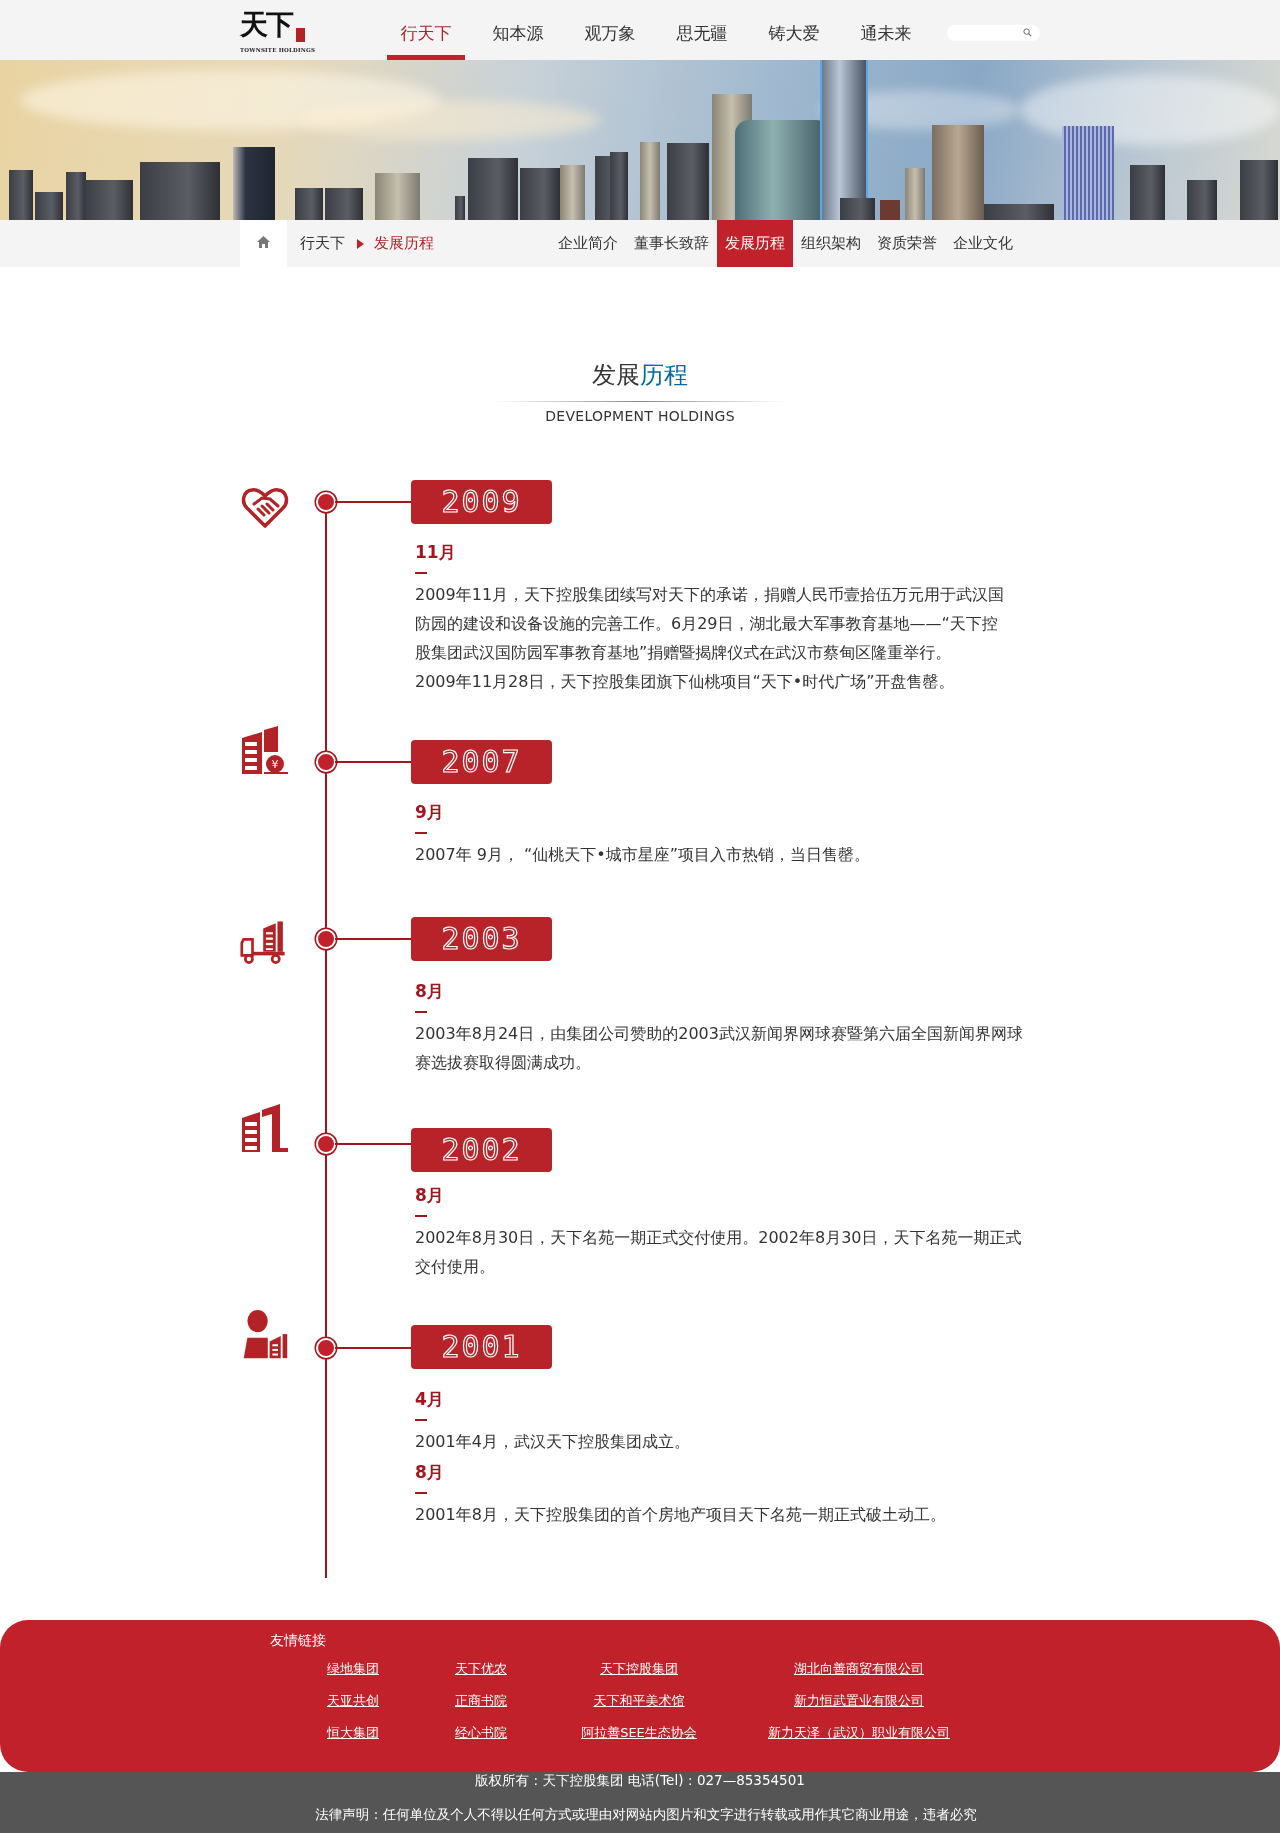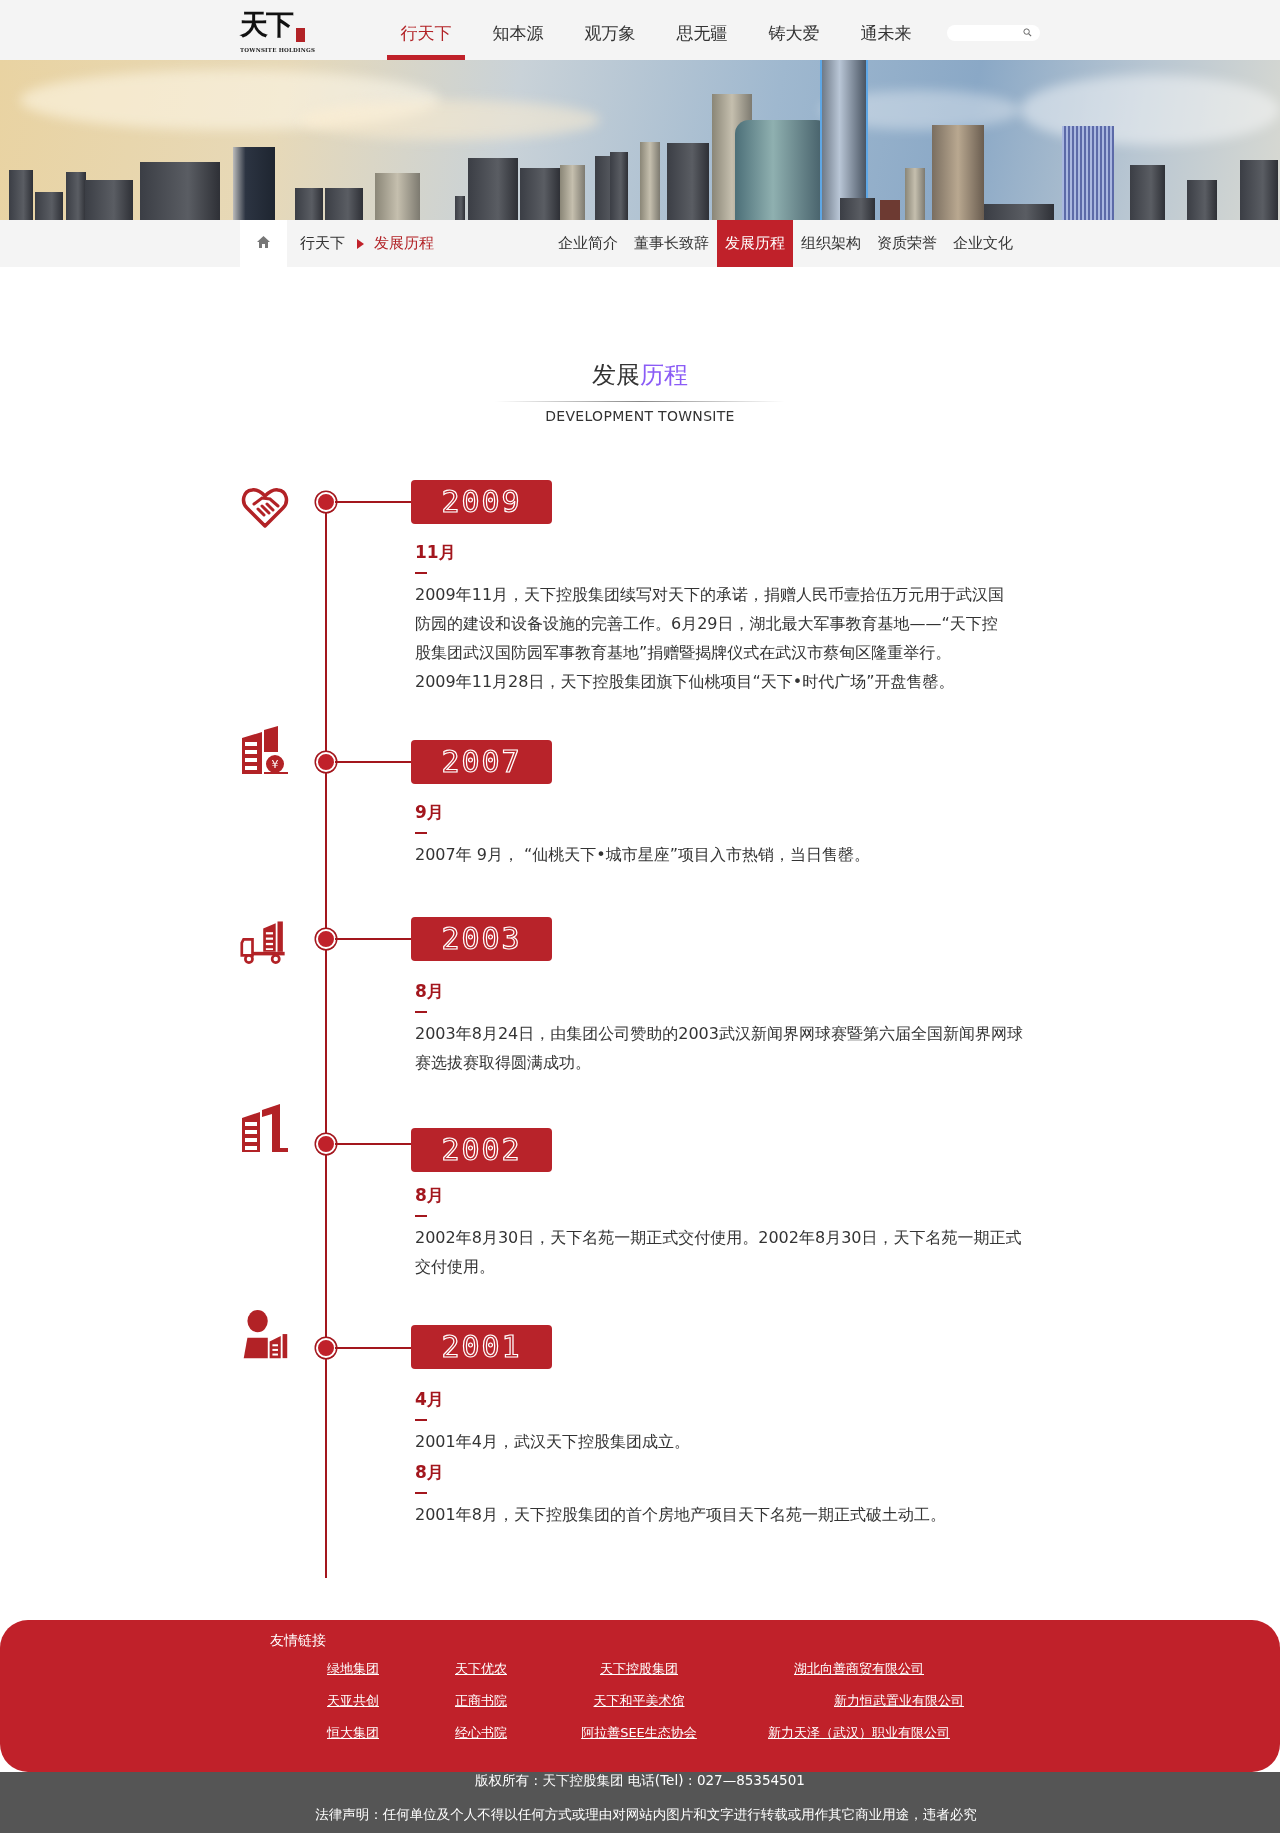--- a/index.html
+++ b/index.html
@@ -38,21 +38,21 @@
   .crumb .c1 { color: #333; }
   .crumb .arrow { width: 0; height: 0; border-top: 5px solid transparent; border-bottom: 5px solid transparent; border-left: 7px solid #c0212a; margin: 0 10px 0 12px; }
   .crumb .c2 { color: #b22226; }
   .subtabs { position: absolute; left: 550px; top: 0; height: 47px; display: flex; }
   .subtabs .tab { height: 47px; line-height: 47px; font-size: 15px; color: #333; padding: 0 8px; }
   .subtabs .tab.active { background: #c0212a; color: #fff; }
 
   
   .section-title { position: absolute; left: 0; top: 355px; width: 1280px; text-align: center; }
   .section-title .t { font-size: 24px; color: #333; line-height: 40px; }
-  .section-title .t span.red { color: #8b5cf6; }
+  .section-title .t span.red { color: #0369a1; }
   .section-title .rule { width: 290px; height: 1px; margin: 6px auto 0; background: linear-gradient(90deg, rgba(0,0,0,0), #888 50%, rgba(0,0,0,0)); }
   .section-title .en { font-size: 14px; color: #333; margin-top: 6px; letter-spacing: 0.3px; }
 
   
   .vline { position: absolute; left: 325px; top: 503px; width: 2px; height: 1075px; background: #a3161d; }
   .event { position: absolute; left: 0; width: 1280px; }
   .event .ico { position: absolute; left: 240px; width: 50px; height: 50px; }
   .event .dot { position: absolute; left: 316px; width: 20px; height: 20px; border-radius: 50%; background: #c0212a; border: 2px solid #fff; box-shadow: 0 0 0 1.5px #a3161d; }
   .event .hline { position: absolute; left: 335px; width: 76px; height: 2px; background: #a3161d; }
   .event .year { position: absolute; left: 411px; width: 141px; height: 44px; background: #b8232a; border-radius: 4px; color: #fff; text-align: center; line-height: 44px; font-size: 30px; font-family: "DejaVu Sans Mono", monospace; letter-spacing: 2px;
@@ -151,21 +151,21 @@
     <a class="tab active">发展历程</a>
     <a class="tab">组织架构</a>
     <a class="tab">资质荣誉</a>
     <a class="tab">企业文化</a>
   </div>
 </div>
 
 <div class="section-title">
   <div class="t"><span>发展</span><span class="red">历程</span></div>
   <div class="rule"></div>
-  <div class="en">DEVELOPMENT TOWNSITE</div>
+  <div class="en">DEVELOPMENT HOLDINGS</div>
 </div>
 
 <div class="vline"></div>
 
 <div class="event" style="top:478px;">
   <svg class="ico" style="top:4px;" viewBox="0 0 50 50">
     <path d="M25 44 L7 26 C1 20 3 9 12 8 C17 7 21 10 25 14 C29 10 33 7 38 8 C47 9 49 20 43 26 Z" fill="none" stroke="#b22226" stroke-width="3.5" stroke-linejoin="round"></path>
     <path d="M14 22 L22 16 L30 17 L38 24 M18 27 L24 33 M22 24 L29 31 M27 22 L33 28" stroke="#b22226" stroke-width="3" fill="none" stroke-linecap="round"></path>
   </svg>
   <div class="dot" style="top:14px;"></div>
@@ -286,21 +286,21 @@
 <div class="footer">
   <div class="label">友情链接</div>
   <div class="links">
     <a class="link" style="left:353px;top:0;">绿地集团</a>
     <a class="link" style="left:481px;top:0;">天下优农</a>
     <a class="link" style="left:639px;top:0;">天下控股集团</a>
     <a class="link" style="left:859px;top:0;">湖北向善商贸有限公司</a>
     <a class="link" style="left:353px;top:32px;">天亚共创</a>
     <a class="link" style="left:481px;top:32px;">正商书院</a>
     <a class="link" style="left:639px;top:32px;">天下和平美术馆</a>
-    <a class="link" style="left:859px;top:32px;margin-left:40px;">新力恒武置业有限公司</a>
+    <a class="link" style="left:859px;top:32px;">新力恒武置业有限公司</a>
     <a class="link" style="left:353px;top:64px;">恒大集团</a>
     <a class="link" style="left:481px;top:64px;">经心书院</a>
     <a class="link" style="left:639px;top:64px;">阿拉善SEE生态协会</a>
     <a class="link" style="left:859px;top:64px;">新力天泽（武汉）职业有限公司</a>
   </div>
 </div>
 <div class="bottom">
   <div class="l1">版权所有：天下控股集团 电话(Tel)：027—85354501</div>
   <div class="l2">法律声明：任何单位及个人不得以任何方式或理由对网站内图片和文字进行转载或用作其它商业用途，违者必究</div>
 </div>

